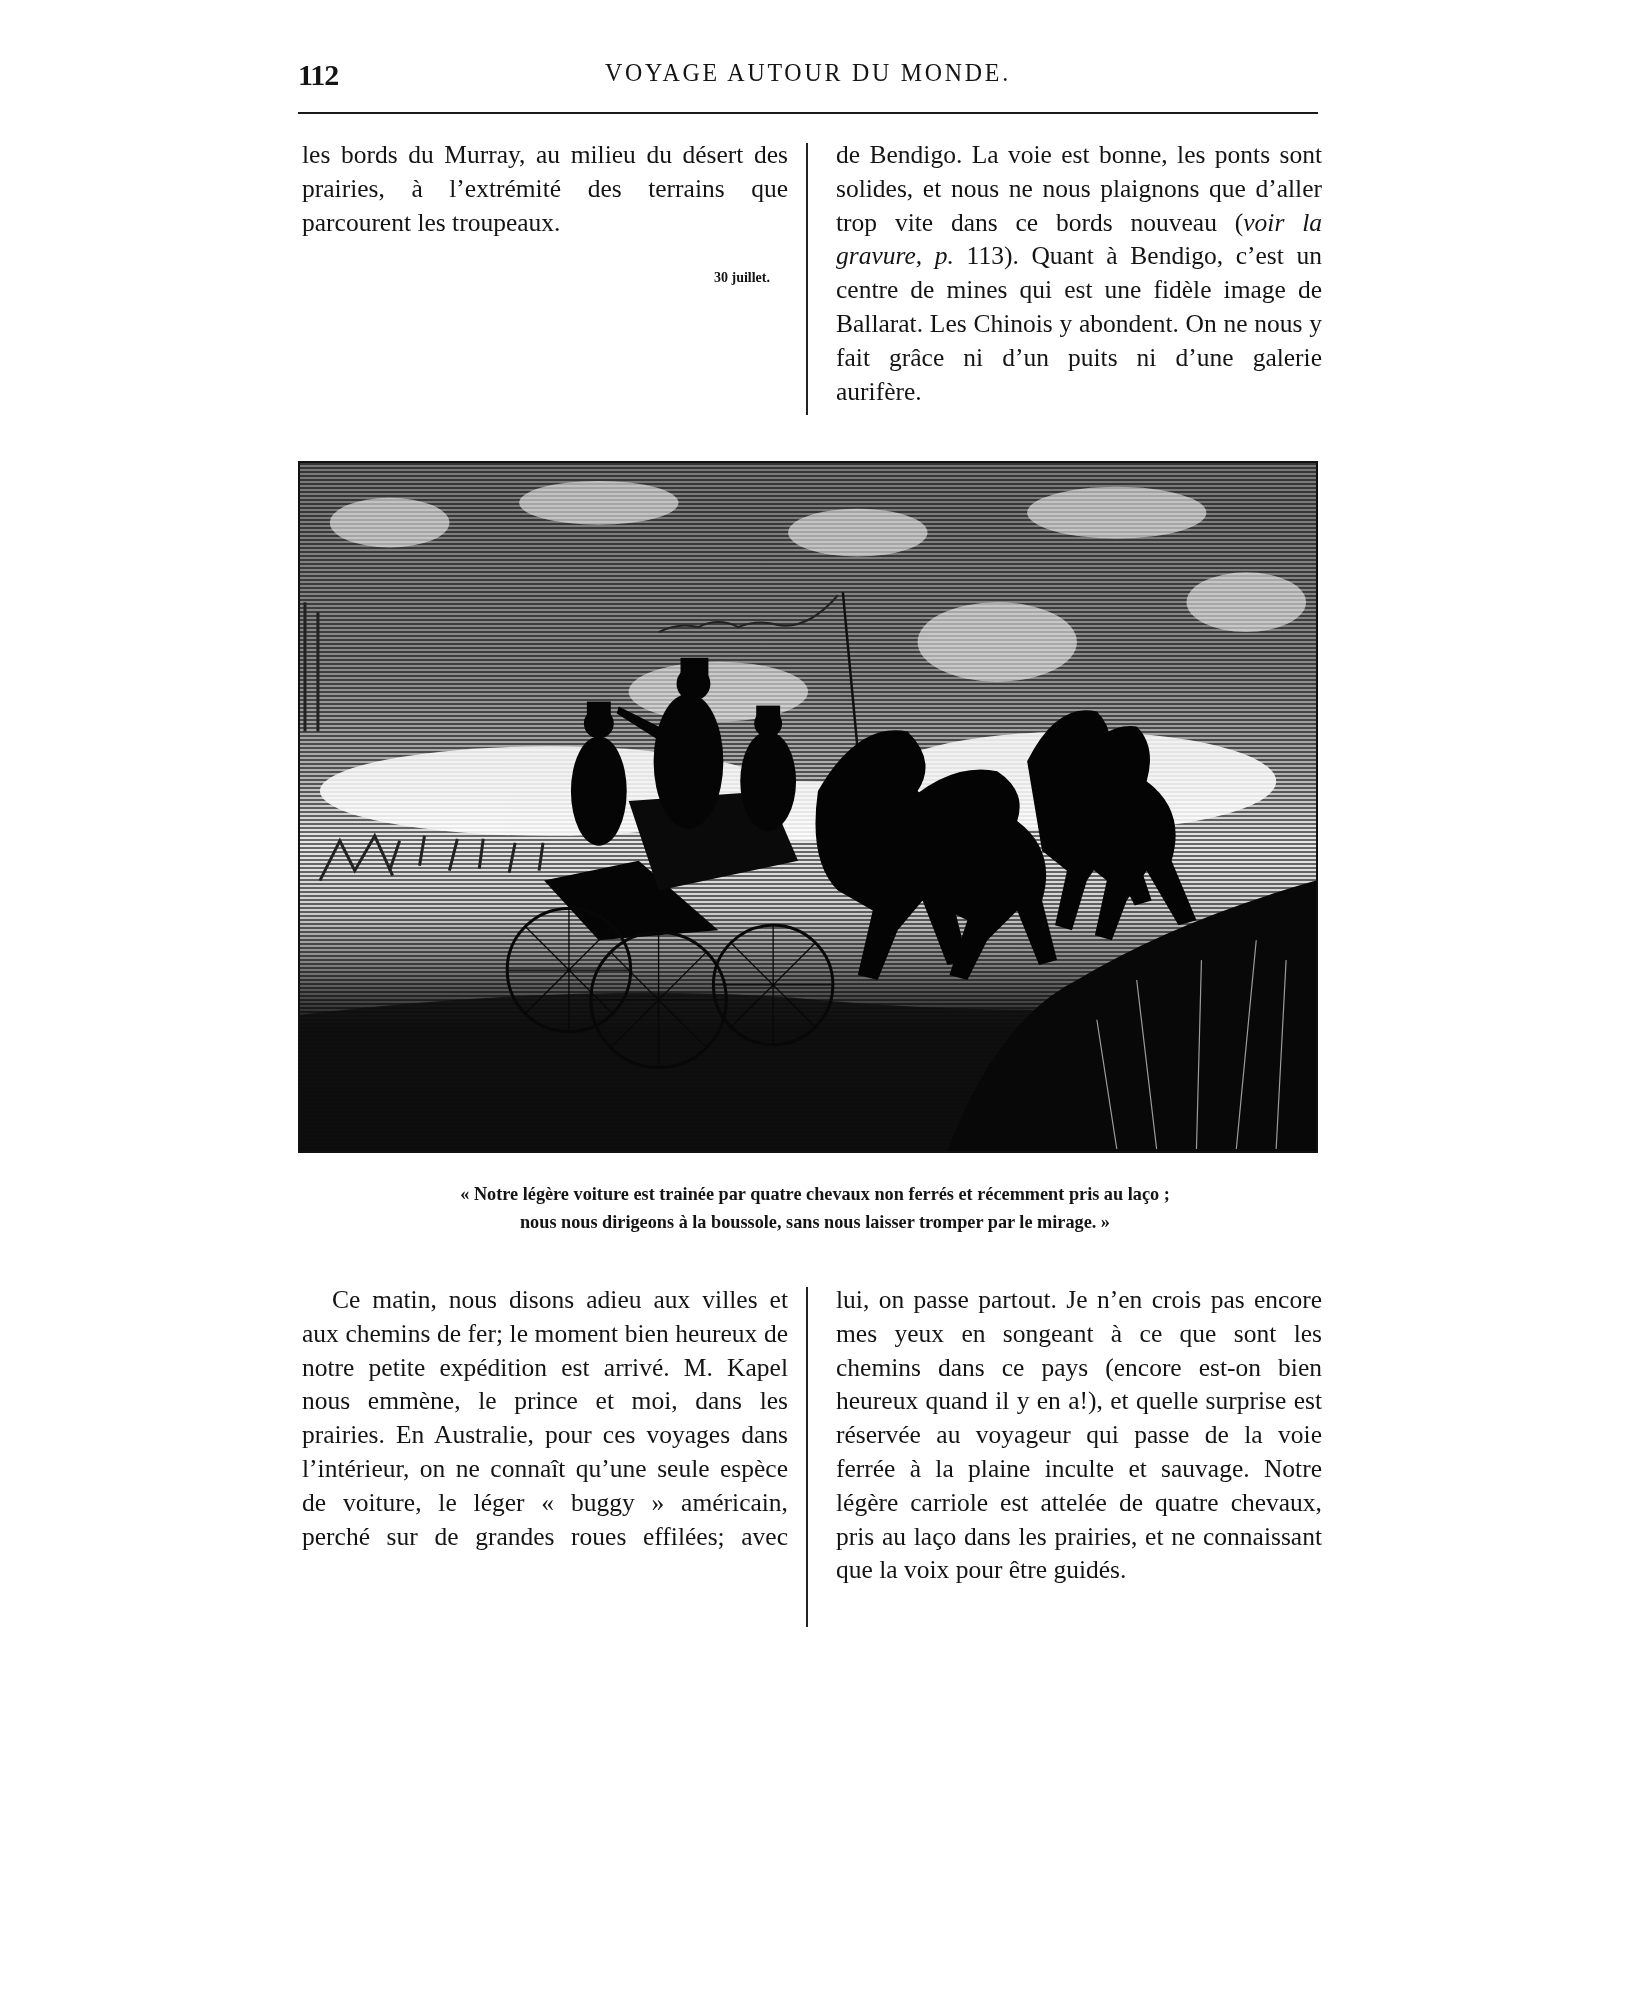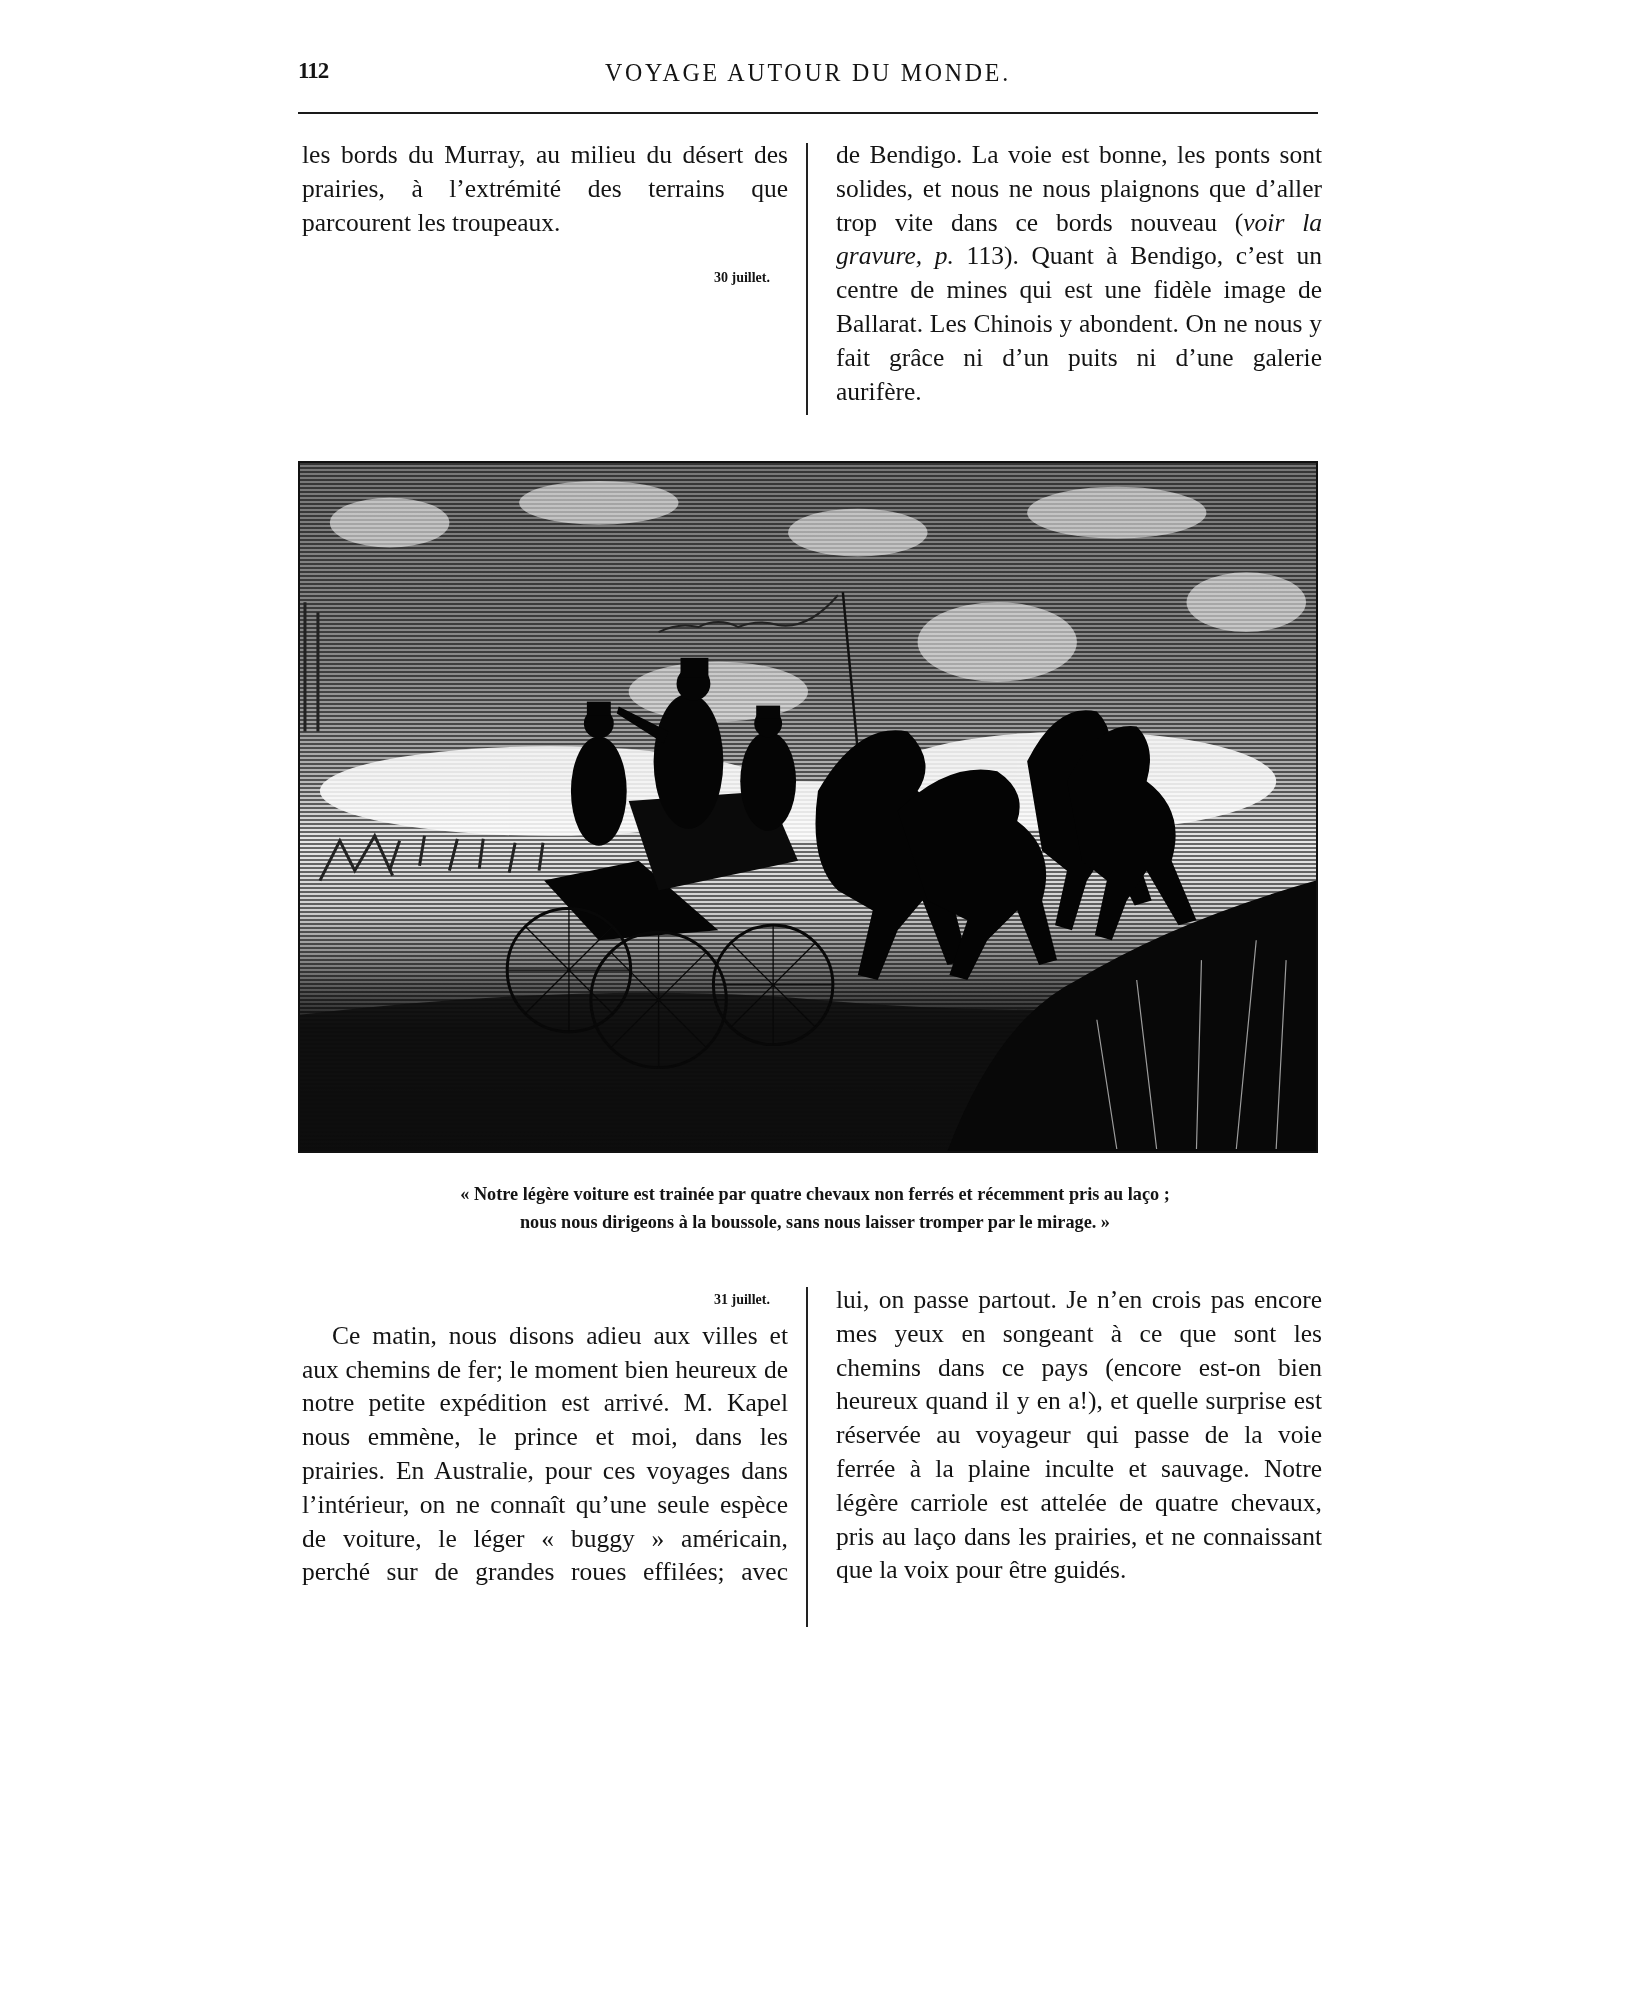--- a/index.html
+++ b/index.html
@@ -1,21 +1,21 @@
 <!DOCTYPE html>
 <html><head>
 <meta charset="utf-8">
 <style>
   html, body { margin:0; padding:0; background:#ffffff; }
   body { width:1630px; height:2000px; position:relative; overflow:hidden;
          font-family:"Liberation Serif","DejaVu Serif",serif; color:#141414; }
   .page { position:absolute; left:0; top:0; width:1630px; height:2000px; }
 
   .running-head { position:absolute; top:58px; left:298px; width:1020px; height:40px; }
-  .page-number { position:absolute; left:0; top:0; font-size:23px; font-weight:bold; letter-spacing:-1px; }
+  .page-number { position:absolute; left:0; top:0; font-size:30px; font-weight:bold; letter-spacing:-1px; }
   .running-title { position:absolute; left:0; right:0; top:0; text-align:center;
                    font-size:26px; letter-spacing:3px; transform:scaleX(0.92); }
   .head-rule { position:absolute; left:298px; top:112px; width:1020px; height:0;
                border-top:2.5px solid #1a1a1a; }
 
   .col { position:absolute; font-size:25.5px; line-height:33.8px; text-align:justify; }
   .col p { margin:0; text-align:justify; text-align-last:justify; }
   .col p.last { text-align-last:left; }
   .col p.indent { text-indent:30px; }
   .date { display:block; text-align:right; font-size:14px; font-weight:bold; padding-right:18px; }
@@ -127,21 +127,20 @@
       </g>
     </svg>
   </div>
 
   <div class="caption">
     <div>« Notre légère voiture est trainée par quatre chevaux non ferrés et récemment pris au laço ;</div>
     <div>nous nous dirigeons à la boussole, sans nous laisser tromper par le mirage. »</div>
   </div>
 
   <div class="col bottom-left">
-    <span class="date" style="margin-bottom:2px;">31 juillet.</span>
     <p class="indent">Ce matin, nous disons adieu aux villes et aux chemins de fer; le moment bien heureux de notre petite expédition est arrivé. M. Kapel nous emmène, le prince et moi, dans les prairies. En Australie, pour ces voyages dans l’intérieur, on ne connaît qu’une seule espèce de voiture, le léger « buggy » américain, perché sur de grandes roues effilées; avec</p>
   </div>
   <div class="col-rule" style="left:806px; top:1287px; height:340px;"></div>
   <div class="col bottom-right">
     <p class="last">lui, on passe partout. Je n’en crois pas encore mes yeux en songeant à ce que sont les chemins dans ce pays (encore est-on bien heureux quand il y en a!), et quelle surprise est réservée au voyageur qui passe de la voie ferrée à la plaine inculte et sauvage. Notre légère carriole est attelée de quatre chevaux, pris au laço dans les prairies, et ne connaissant que la voix pour être guidés.</p>
   </div>
 
 </div>
 
 </body></html>

